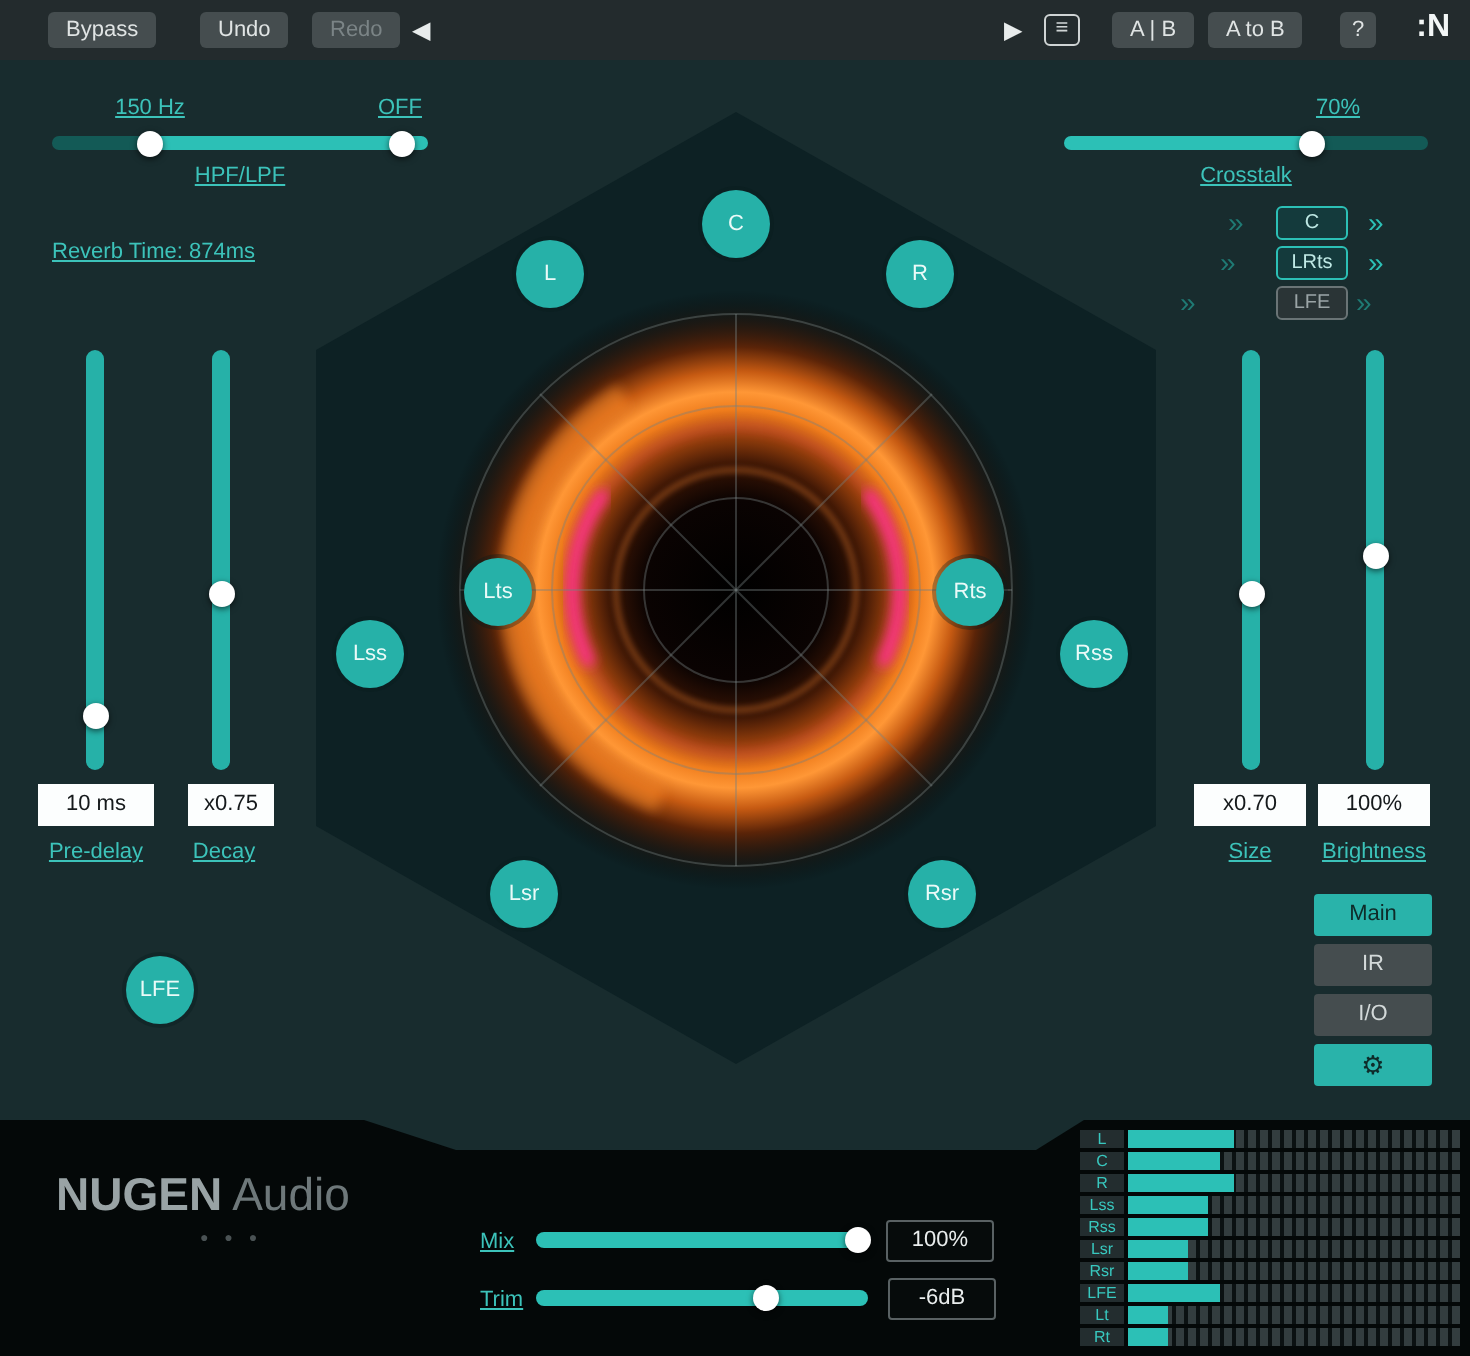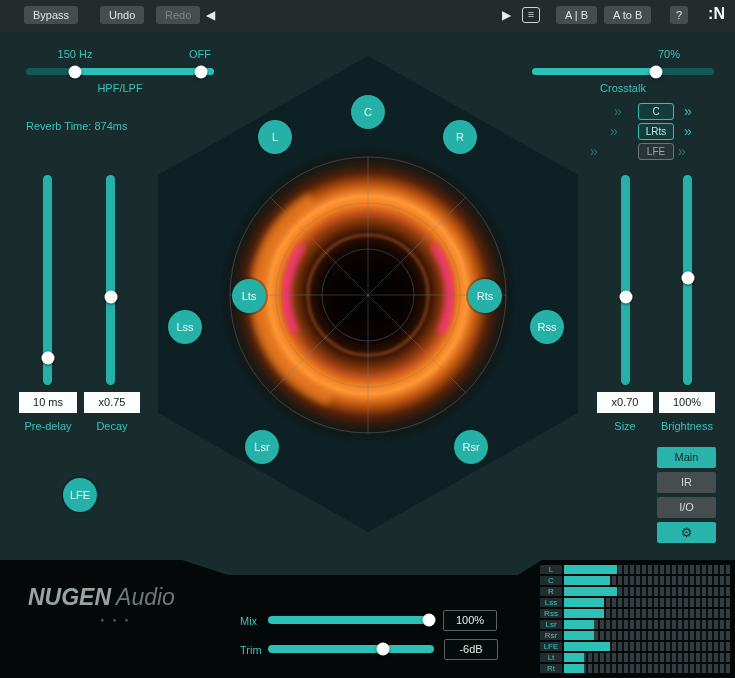--- a/index.html
+++ b/index.html
@@ -21,21 +21,21 @@
   
   .stage { position:absolute; top:30px; left:0; right:0; height:530px; }
   .hex { position:absolute; left:158px; top:26px; width:420px; height:476px; background:#0d2124;
          clip-path:polygon(50% 0,100% 25%,100% 75%,50% 100%,0 75%,0 25%); }
   .viz { position:absolute; left:60px; top:89px; width:300px; height:300px; }
 
   .node { position:absolute; width:34px; height:34px; border-radius:50%; background:#26b1a8;
           color:#eafaf8; font-size:11px; display:flex; align-items:center; justify-content:center;
           transform:translate(-50%,-50%); box-shadow:0 0 0 2px rgba(8,28,28,.35); cursor:pointer; }
 
-  .tlabel { position:absolute; color:#3cc3ba; font-size:11px; white-space:nowrap; }
+  .tlabel { position:absolute; color:#3cc3ba; font-size:11px; white-space:nowrap;text-decoration:underline; }
   .center { transform:translateX(-50%); }
 
   .htrack { position:absolute; height:7px; border-radius:4px; background:#2cc0b6; }
   .vtrack { position:absolute; width:9px; border-radius:5px; background:#26b1a8; }
   .knob { position:absolute; width:13px; height:13px; background:#ffffff; border-radius:50%;
           transform:translate(-50%,-50%); top:50%; box-shadow:0 1px 3px rgba(0,0,0,.6); cursor:pointer; }
   .vknob { left:50%; top:50%; }
 
   .valbox { position:absolute; height:21px; line-height:21px; background:#fcfefe; color:#15191b;
             font-size:11px; text-align:center; cursor:text; }
@@ -50,21 +50,21 @@
              background:#454d4f; color:#d3d9d9; font-size:11px; text-align:center; cursor:pointer; }
   .viewbtn.active { background:#29b3aa; color:#0e2b29; }
 
   
   .bottombar { position:absolute; left:0; top:560px; width:735px; height:118px; }
   .band { position:absolute; left:0; top:15px; right:0; bottom:0; background:#040808; }
   .ltab { position:absolute; left:0; top:0; width:228px; height:118px; background:#040808;
           clip-path:polygon(0 0,182px 0,228px 15px,228px 118px,0 118px); }
   .rtab { position:absolute; left:518px; top:0; width:217px; height:118px; background:#040808;
           clip-path:polygon(0 118px,0 15px,24px 0,217px 0,217px 118px); }
-  .brand { position:absolute; left:28px; top:24px; font-size:23px; color:#99a3a5;font-style:italic; }
+  .brand { position:absolute; left:28px; top:24px; font-size:23px; color:#99a3a5; }
   .brand .bold { font-weight:bold; }
   .brand .lite { color:#6e787a; margin-left:5px; }
   .dots { position:absolute; left:100px; top:56px; font-size:7px; letter-spacing:3px; color:#4a5254; }
   .product { position:absolute; left:46px; top:70px; font-size:16px; letter-spacing:9px; color:#8d979a; }
 
   .dvalbox { position:absolute; width:54px; height:21px; line-height:19px; text-align:center; font-size:11px;
              color:#e9eded; background:#060b0b; border:1px solid #596163; box-sizing:border-box;
              border-radius:2px; cursor:text; }
 
   .meters { position:absolute; left:22px; top:5px; width:190px; display:flex; flex-direction:column; gap:2px; }
@@ -173,21 +173,21 @@
     <span class="route-btn gray" style="left:638px;top:113px">LFE</span>
     <span class="route-chev" style="left:678px;top:113px;color:#1f7a74">»</span>
 
     <div class="vtrack" style="left:43px;top:145px;height:210px">
       <span class="knob vknob" style="top: 87%;"></span>
     </div>
     <div class="vtrack" style="left:106px;top:145px;height:210px">
       <span class="knob vknob" style="top: 58%;"></span>
     </div>
     <span class="valbox" style="left:19px;top:362px;width:58px">10 ms</span>
-    <span class="valbox" style="left:84px;top:362px;width:56px">x0.75</span>
+    <span class="valbox" style="left:94px;top:362px;width:43px">x0.75</span>
     <span class="tlabel center" style="left:48px;top:390px">Pre-delay</span>
     <span class="tlabel center" style="left:112px;top:390px">Decay</span>
 
     <div class="vtrack" style="left:621px;top:145px;height:210px">
       <span class="knob vknob" style="top: 58%;"></span>
     </div>
     <div class="vtrack" style="left:683px;top:145px;height:210px">
       <span class="knob vknob" style="top: 49%;"></span>
     </div>
     <span class="valbox" style="left:597px;top:362px;width:56px">x0.70</span>

